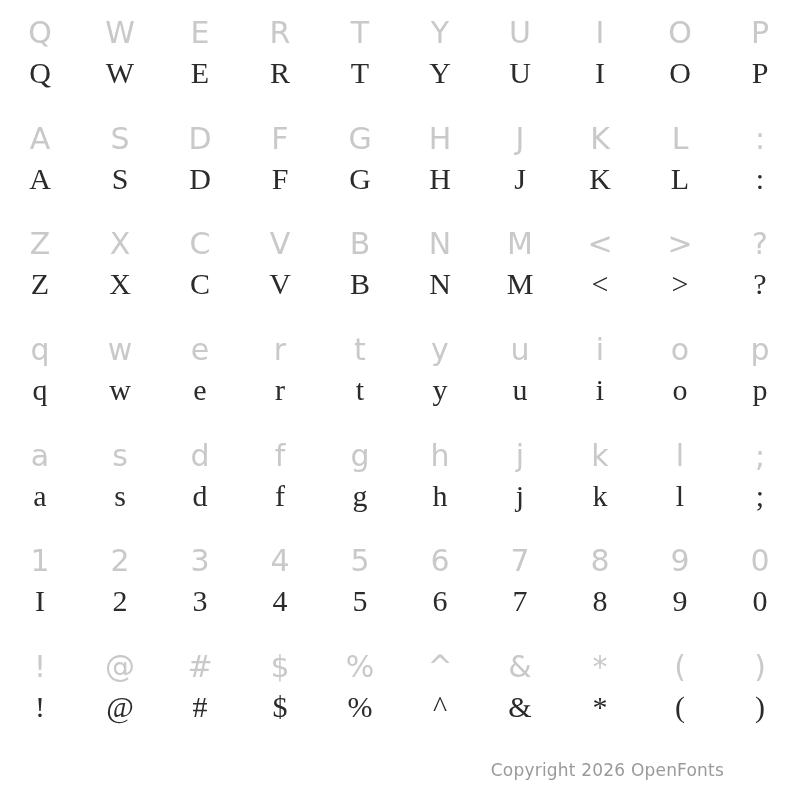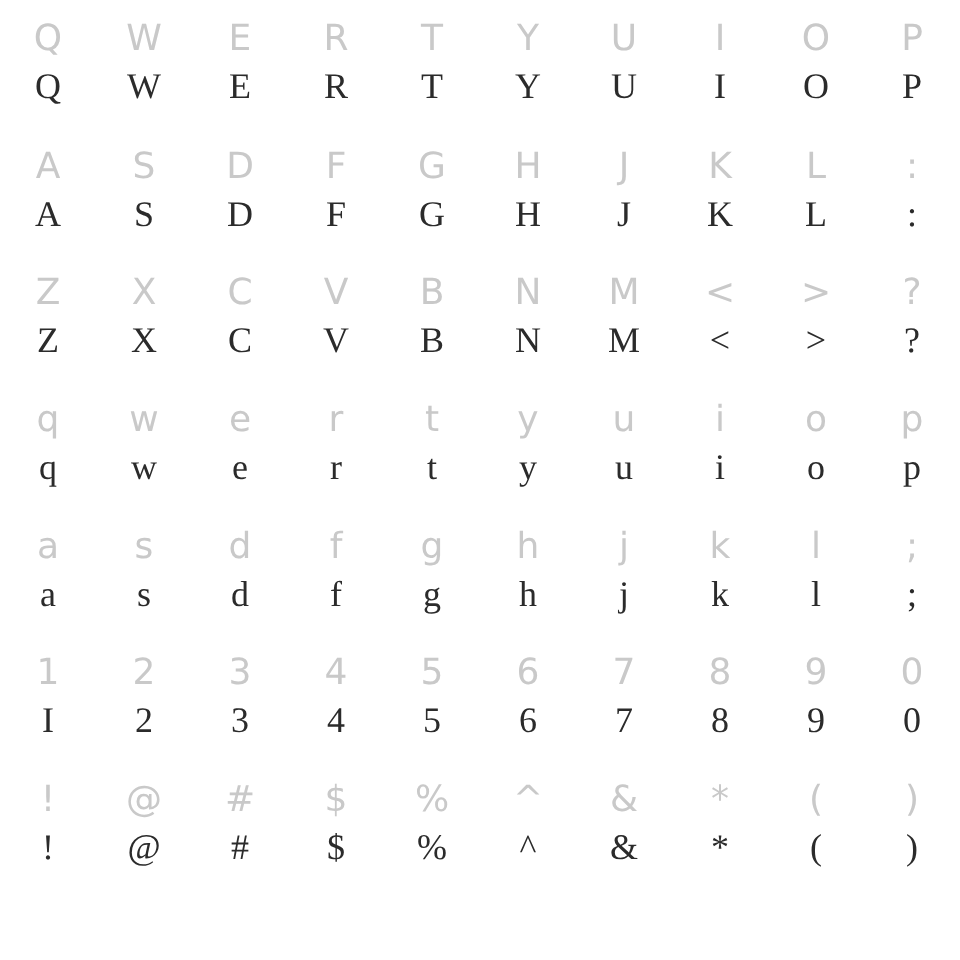--- a/index.html
+++ b/index.html
@@ -263,14 +263,15 @@
         <span class="cell">^</span>
         <span class="cell">&amp;</span>
         <span class="cell">*</span>
         <span class="cell">(</span>
         <span class="cell">)</span>
       </div>
     </div>
 
   </div>
 
+  <div id="footer">Copyright 2026 OpenFonts</div>
 
 </div>
 
 </body></html>

